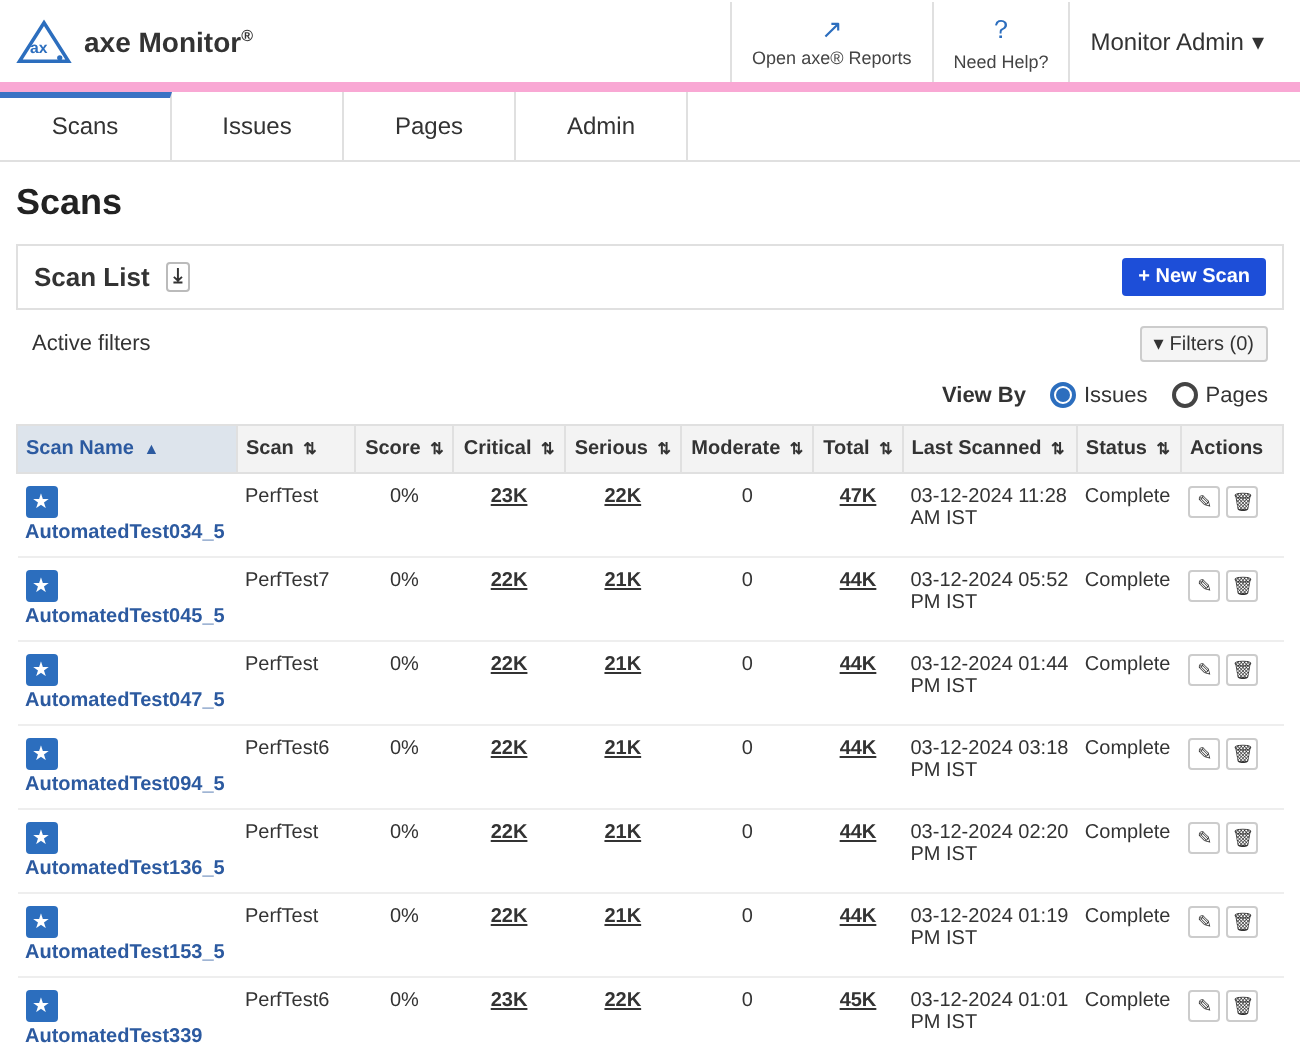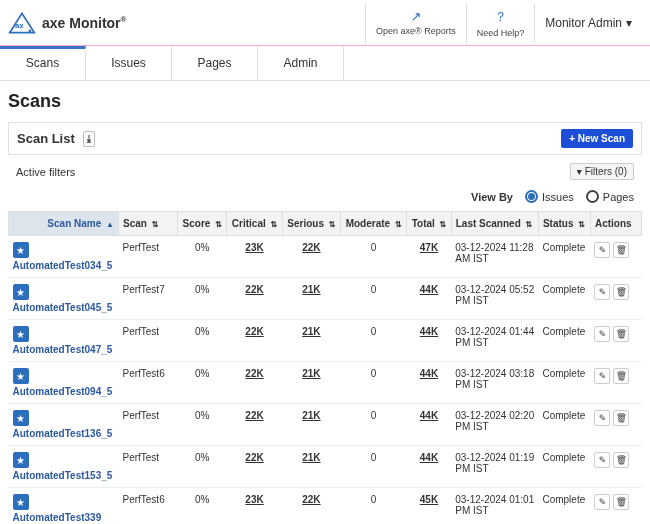--- a/index.html
+++ b/index.html
@@ -1,18 +1,18 @@
 <!DOCTYPE html>
 <html><head>
 <meta charset="utf-8">
 <style>
   * { margin: 0; padding: 0; box-sizing: border-box; }
   body { font-family: -apple-system, BlinkMacSystemFont, "Segoe UI", Arial, sans-serif; font-size: 12px; color: #333; background: #fff; width: 650px; }
   
-  .top-header { display: flex; align-items: center; justify-content: space-between; padding: 6px 8px; border-bottom: 1px solid #f9a8d4; height: 46px; }
+  .top-header { display: flex; align-items: center; justify-content: space-between; padding: 6px 8px; border-bottom: 5px solid #f9a8d4; height: 46px; }
   .brand { display: flex; align-items: center; gap: 6px; }
   .logo { width: 28px; height: 24px; }
   .brand-text { font-size: 14px; font-weight: 600; }
   .brand-text sup { font-size: 8px; }
   .header-actions { display: flex; align-items: center; gap: 0; }
   .header-btn { display: flex; flex-direction: column; align-items: center; justify-content: center; padding: 4px 10px; border-left: 1px solid #e0e0e0; font-size: 9px; color: #444; cursor: pointer; height: 40px; min-width: 58px; }
   .header-btn .icon { font-size: 13px; color: #2c6ebe; margin-bottom: 2px; }
   .admin-menu { display: flex; align-items: center; gap: 4px; padding: 0 10px; font-size: 12px; cursor: pointer; border-left: 1px solid #e0e0e0; height: 40px; }
   
   .nav-tabs { display: flex; border-bottom: 1px solid #e0e0e0; }
@@ -32,21 +32,21 @@
   .filter-btn { border: 1px solid #ccc; background: #f5f5f5; padding: 2px 6px; font-size: 10px; border-radius: 2px; cursor: pointer; display: inline-flex; align-items: center; gap: 3px; }
   
   .viewby-row { display: flex; align-items: center; justify-content: flex-end; gap: 12px; padding: 4px 8px 8px; font-size: 11px; }
   .radio { display: inline-flex; align-items: center; gap: 4px; cursor: pointer; }
   .radio .circle { width: 13px; height: 13px; border: 2px solid #444; border-radius: 50%; display: inline-flex; align-items: center; justify-content: center; }
   .radio.selected .circle { border-color: #2c6ebe; }
   .radio.selected .circle::after { content: ""; width: 7px; height: 7px; background: #2c6ebe; border-radius: 50%; }
   
   table { width: 100%; border-collapse: collapse; }
   thead th { background: #f3f3f3; border: 1px solid #e0e0e0; padding: 6px 4px; font-size: 10px; font-weight: 600; text-align: left; white-space: nowrap; }
-  thead th.sorted { background: #dde4ec; color: #2c5aa0; text-align: right; }
+  thead th.sorted { background: #dde4ec; color: #2c5aa0; }
   th .sort { font-size: 8px; margin-left: 2px; }
   th.num, td.num { text-align: center; }
   tbody tr { border-bottom: 1px solid #eee; }
   tbody td { padding: 6px 4px; font-size: 10px; vertical-align: top; }
   .star { display: inline-flex; align-items: center; justify-content: center; width: 16px; height: 16px; background: #2c6ebe; color: #fff; font-size: 10px; border-radius: 2px; margin-bottom: 2px; cursor: pointer; }
   .scan-link { color: #2c5aa0; font-weight: 600; display: block; }
   .numlink { text-decoration: underline; font-weight: 600; }
   .actions-cell { white-space: nowrap; }
   .act-btn { display: inline-flex; align-items: center; justify-content: center; width: 16px; height: 16px; border: 1px solid #ccc; border-radius: 2px; margin-right: 3px; font-size: 9px; cursor: pointer; background: #fff; }
   

